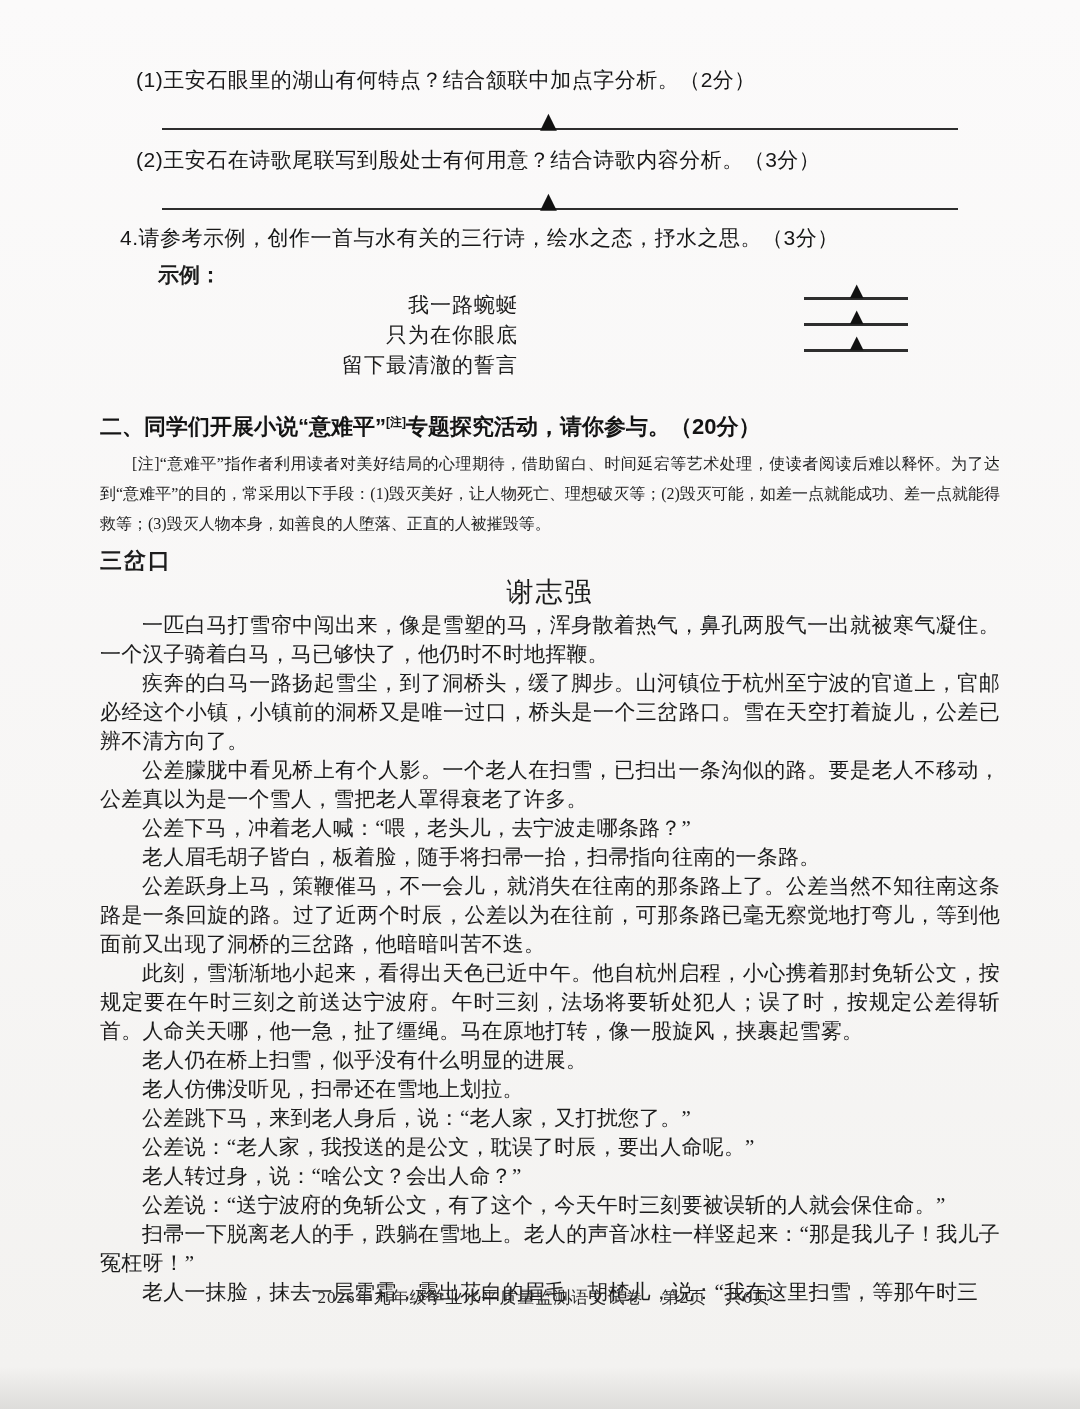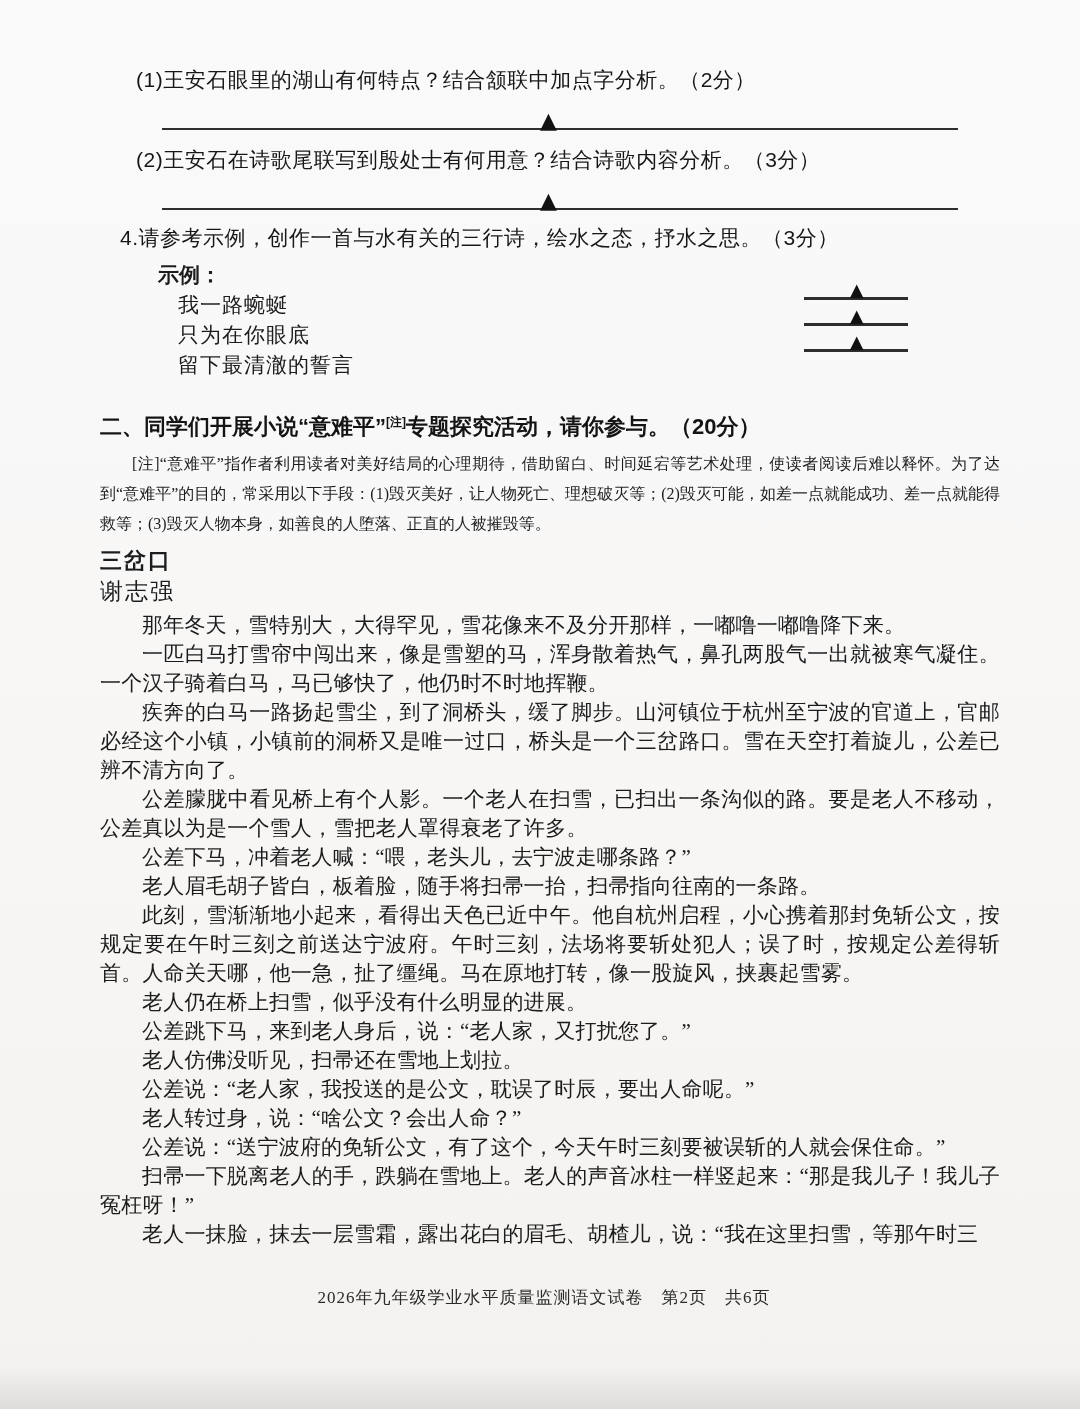--- a/index.html
+++ b/index.html
@@ -48,21 +48,21 @@
     font-size: 22px;
     line-height: 22px;
     color: #111;
     font-family: "DejaVu Sans", sans-serif;
   }
 
   
   .example-row { display: flex; margin-top: 8px; }
   .example-left { flex: 0 0 auto; }
   .example-label { margin-left: 58px; font-size: 21px; line-height: 30px; font-weight: 600; }
-  .poem { margin-left: 78px; width: 340px; text-align: left; }
+  .poem { margin-left: 78px; width: 340px; text-align: right; }
   .poem-line { font-size: 21px; line-height: 30px; letter-spacing: 1px; }
   .marks-col { position: absolute; right: 92px; margin-top: 14px; width: 104px; }
   .mark-line {
     position: relative;
     height: 26px;
     border-bottom: 3px solid #2e2e2e;
   }
   .mark-line .tri {
     position: absolute;
     left: 44%;
@@ -94,21 +94,22 @@
   }
 
   .story-title {
     margin-top: 6px;
     font-size: 22px;
     line-height: 32px;
     font-weight: 700;
     letter-spacing: 2px;
   }
   .story-author {
-    font-size: 23px;
+    text-align: center;
+    font-size: 27px;
     line-height: 30px;
     letter-spacing: 2px;
   }
 
   .story { margin-top: 4px; }
   .story p {
     font-size: 21px;
     line-height: 29px;
     text-align: justify;
     text-indent: 2em;
@@ -167,30 +168,30 @@
     </div>
 
     <div class="section-heading"><span>二、同学们开展小说“意难平”</span><sup>[注]</sup><span>专题探究活动，请你参与。（20分）</span></div>
 
     <div class="note">[注]“意难平”指作者利用读者对美好结局的心理期待，借助留白、时间延宕等艺术处理，使读者阅读后难以释怀。为了达到“意难平”的目的，常采用以下手段：(1)毁灭美好，让人物死亡、理想破灭等；(2)毁灭可能，如差一点就能成功、差一点就能得救等；(3)毁灭人物本身，如善良的人堕落、正直的人被摧毁等。</div>
 
     <div class="story-title">三岔口</div>
     <div class="story-author">谢志强</div>
 
     <div class="story">
-      <p>那年冬天，雪特别大，大得罕见，雪花像来不及分开那样，一嘟噜一嘟噜降下来。</p>
       <p>一匹白马打雪帘中闯出来，像是雪塑的马，浑身散着热气，鼻孔两股气一出就被寒气凝住。一个汉子骑着白马，马已够快了，他仍时不时地挥鞭。</p>
       <p>疾奔的白马一路扬起雪尘，到了洞桥头，缓了脚步。山河镇位于杭州至宁波的官道上，官邮必经这个小镇，小镇前的洞桥又是唯一过口，桥头是一个三岔路口。雪在天空打着旋儿，公差已辨不清方向了。</p>
       <p>公差朦胧中看见桥上有个人影。一个老人在扫雪，已扫出一条沟似的路。要是老人不移动，公差真以为是一个雪人，雪把老人罩得衰老了许多。</p>
       <p>公差下马，冲着老人喊：“喂，老头儿，去宁波走哪条路？”</p>
       <p>老人眉毛胡子皆白，板着脸，随手将扫帚一抬，扫帚指向往南的一条路。</p>
+      <p>公差跃身上马，策鞭催马，不一会儿，就消失在往南的那条路上了。公差当然不知往南这条路是一条回旋的路。过了近两个时辰，公差以为在往前，可那条路已毫无察觉地打弯儿，等到他面前又出现了洞桥的三岔路，他暗暗叫苦不迭。</p>
       <p>此刻，雪渐渐地小起来，看得出天色已近中午。他自杭州启程，小心携着那封免斩公文，按规定要在午时三刻之前送达宁波府。午时三刻，法场将要斩处犯人；误了时，按规定公差得斩首。人命关天哪，他一急，扯了缰绳。马在原地打转，像一股旋风，挟裹起雪雾。</p>
       <p>老人仍在桥上扫雪，似乎没有什么明显的进展。</p>
+      <p>老人仿佛没听见，扫帚还在雪地上划拉。</p>
       <p>公差跳下马，来到老人身后，说：“老人家，又打扰您了。”</p>
-      <p>老人仿佛没听见，扫帚还在雪地上划拉。</p>
       <p>公差说：“老人家，我投送的是公文，耽误了时辰，要出人命呢。”</p>
       <p>老人转过身，说：“啥公文？会出人命？”</p>
       <p>公差说：“送宁波府的免斩公文，有了这个，今天午时三刻要被误斩的人就会保住命。”</p>
       <p>扫帚一下脱离老人的手，跌躺在雪地上。老人的声音冰柱一样竖起来：“那是我儿子！我儿子冤枉呀！”</p>
       <p>老人一抹脸，抹去一层雪霜，露出花白的眉毛、胡楂儿，说：“我在这里扫雪，等那午时三</p>
     </div>
 
   </div>
 
   <div class="footer">2026年九年级学业水平质量监测语文试卷　第2页　共6页</div>

